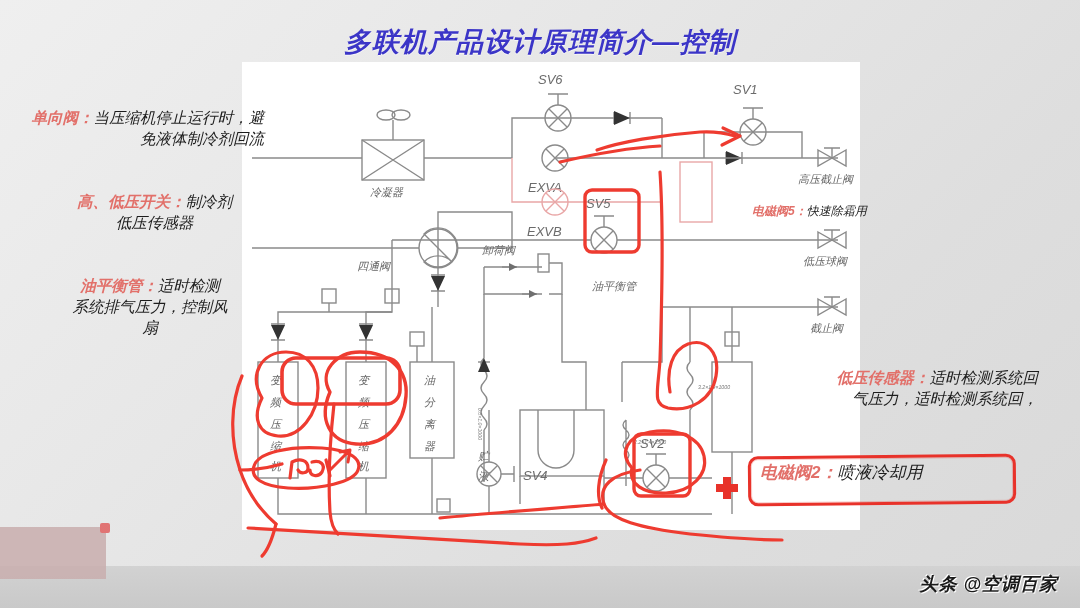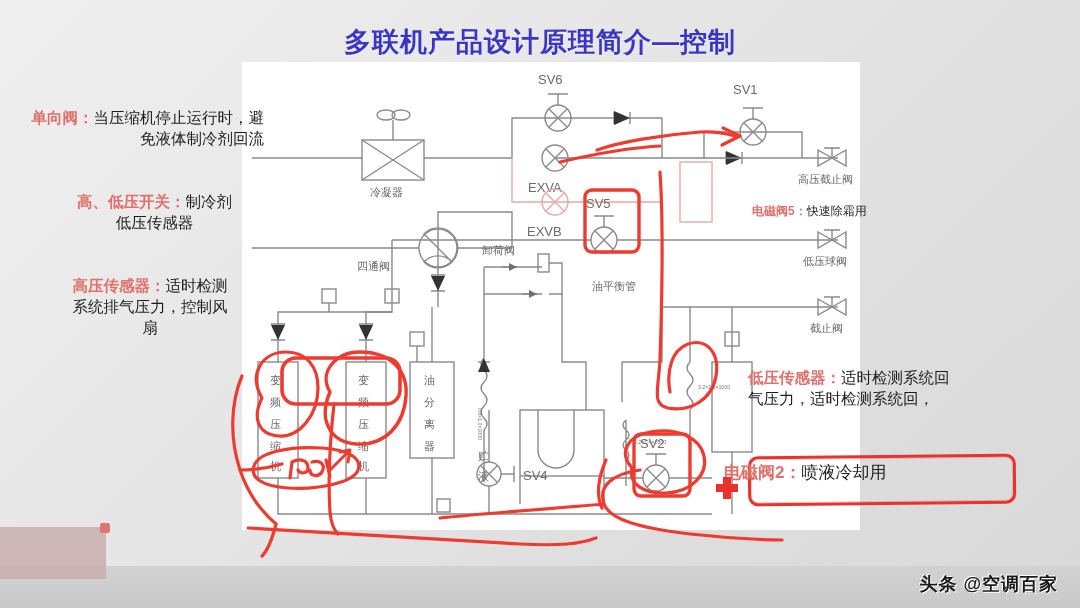--- a/index.html
+++ b/index.html
@@ -6,20 +6,21 @@
   body{
     width:1080px;height:608px;overflow:hidden;
     font-family:"Liberation Sans","DejaVu Sans",sans-serif;
     background:#e9e9e9;
     position:relative;
   }
   
   #slide{
     position:absolute;inset:0;
     background:linear-gradient(135deg,#efefef 0%,#e6e6e6 40%,#dedede 70%,#d9d9d9 100%);
+    font-style:italic;
   }
   #bottom-band{
     position:absolute;left:0;right:0;bottom:0;height:42px;
     background:linear-gradient(180deg,#d2d2d2 0%,#c9c9c9 100%);
   }
   #pink-block{
     position:absolute;left:0;top:527px;width:106px;height:52px;
     background:#c9aeae;opacity:.85;
   }
   #pink-block:after{
@@ -45,22 +46,22 @@
   
   .anno{position:absolute;line-height:1.35;font-size:15.5px;color:#1d1d1d;}
   .anno .key{color:#e2706a;font-weight:bold;}
   .anno.center{text-align:center;}
   .anno.left{text-align:left;}
 
   #anno-check{left:24px;top:108px;width:240px;text-align:right;}
   #anno-switch{left:52px;top:192px;width:205px;text-align:center;}
   #anno-hp{left:30px;top:276px;width:240px;text-align:center;}
   #anno-sv5{left:752px;top:203px;width:270px;text-align:left;font-size:12px;}
-  #anno-lp{left:748px;top:368px;width:290px;text-align:left;}
-  #anno-sv2{left:724px;top:462px;width:250px;text-align:left;font-size:17px;}
+  #anno-lp{left:748px;top:368px;width:290px;text-align:right;}
+  #anno-sv2{left:760px;top:462px;width:250px;text-align:left;font-size:17px;}
 
   
   #sv2-box{
     position:absolute;left:748px;top:455px;width:262px;height:44px;
     border:3px solid #e8322a;border-radius:10px;
     transform:rotate(-.6deg);
     box-shadow:0 0 0 1px rgba(232,50,42,.25) inset;
     pointer-events:none;
   }
   
@@ -347,21 +348,21 @@
     <span class="key">单向阀：</span><span>当压缩机停止运行时，避</span><br>
     <span>免液体制冷剂回流</span>
   </div>
 
   <div class="anno center" id="anno-switch">
     <span class="key">高、低压开关：</span><span>制冷剂</span><br>
     <span>低压传感器</span>
   </div>
 
   <div class="anno center" id="anno-hp">
-    <span class="key">高压传感器：</span><span>适时检测</span><br>
+    <span class="key">油平衡管：</span><span>适时检测</span><br>
     <span>系统排气压力，控制风</span><br>
     <span>扇</span>
   </div>
 
   <div class="anno left" id="anno-sv5">
     <span class="key">电磁阀5：</span><span>快速除霜用</span>
   </div>
 
   <div class="anno center" id="anno-lp">
     <span class="key">低压传感器：</span><span>适时检测系统回</span><br>

